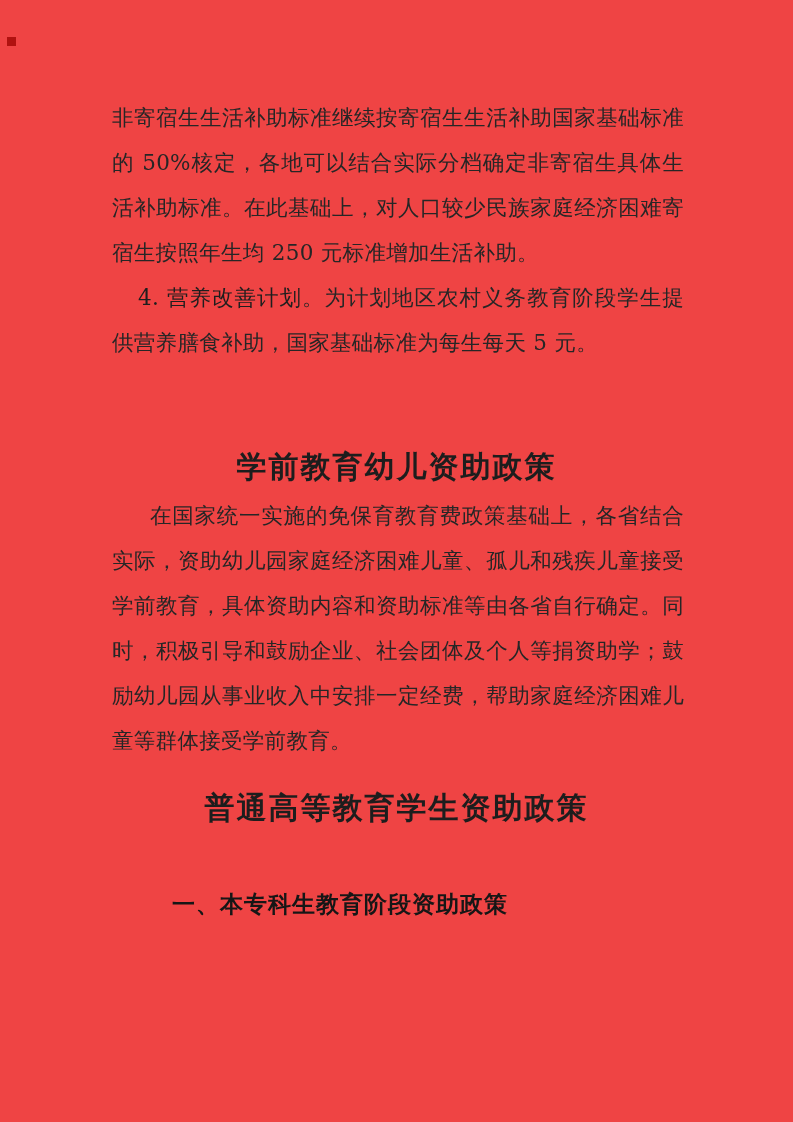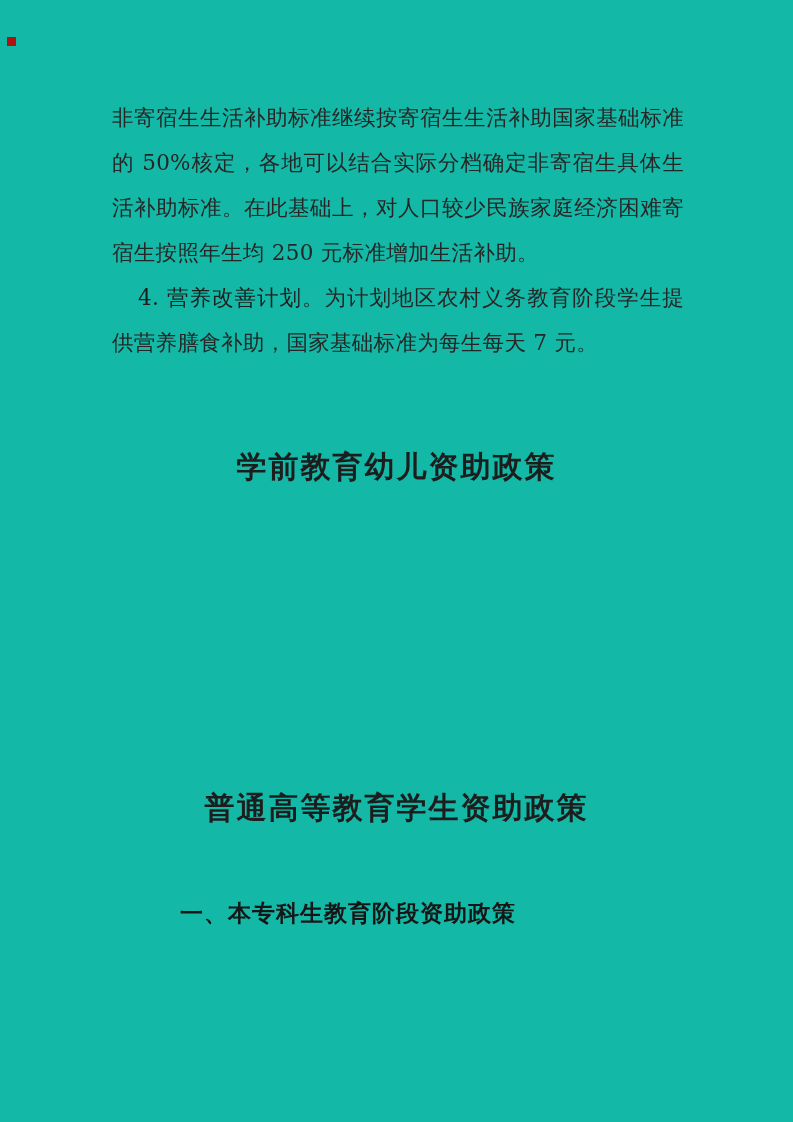--- a/index.html
+++ b/index.html
@@ -4,21 +4,21 @@
 <style>
   html, body {
     margin: 0;
     padding: 0;
     background: #ffffff;
   }
   .page {
     position: relative;
     width: 793px;
     height: 1122px;
-    background: #14b8a6;
+    background: #ef4444;
     overflow: hidden;
     font-family: "DejaVu Serif", "Liberation Serif", serif;
   }
   .red-mark {
     position: absolute;
     left: 7px;
     top: 37px;
     width: 9px;
     height: 9px;
   }
@@ -51,40 +51,41 @@
     font-size: 30px;
     color: #1d1d1d;
     letter-spacing: 2px;
   }
   .heading-preschool { top: 446px; line-height: 42px; }
   .heading-higher    { top: 788px; line-height: 40px; }
   .sub-heading {
     position: absolute;
     left: 168px;
     top: 886px;
-    margin: 12px;
-    font-family: Liberation Sans, sans-serif;
+    margin: 4px;
+    font-family: Liberation Serif, serif;
     font-weight: bold;
     font-size: 23px;
     line-height: 30px;
     color: #161616;
     letter-spacing: 1px;
   }
 </style>
 </head>
 <body>
 
 <div class="page">
 
   <div class="red-mark" style="background-color: rgb(176, 18, 16);"></div>
 
   <p class="para para-1">非寄宿生生活补助标准继续按寄宿生生活补助国家基础标准的 50%核定，各地可以结合实际分档确定非寄宿生具体生活补助标准。在此基础上，对人口较少民族家庭经济困难寄宿生按照年生均 250 元标准增加生活补助。</p>
 
-  <p class="para para-2"><span class="item-label">4. 营养改善计划</span><span>。为计划地区农村义务教育阶段学生提供营养膳食补助，国家基础标准为每生每天 7 元。</span></p>
+  <p class="para para-2"><span class="item-label">4. 营养改善计划</span><span>。为计划地区农村义务教育阶段学生提供营养膳食补助，国家基础标准为每生每天 5 元。</span></p>
 
   <h1 class="doc-heading heading-preschool">学前教育幼儿资助政策</h1>
 
+  <p class="para para-3">在国家统一实施的免保育教育费政策基础上，各省结合实际，资助幼儿园家庭经济困难儿童、孤儿和残疾儿童接受学前教育，具体资助内容和资助标准等由各省自行确定。同时，积极引导和鼓励企业、社会团体及个人等捐资助学；鼓励幼儿园从事业收入中安排一定经费，帮助家庭经济困难儿童等群体接受学前教育。</p>
 
   <h1 class="doc-heading heading-higher">普通高等教育学生资助政策</h1>
 
   <h2 class="sub-heading">一、本专科生教育阶段资助政策</h2>
 
 </div>
 
 </body></html>

